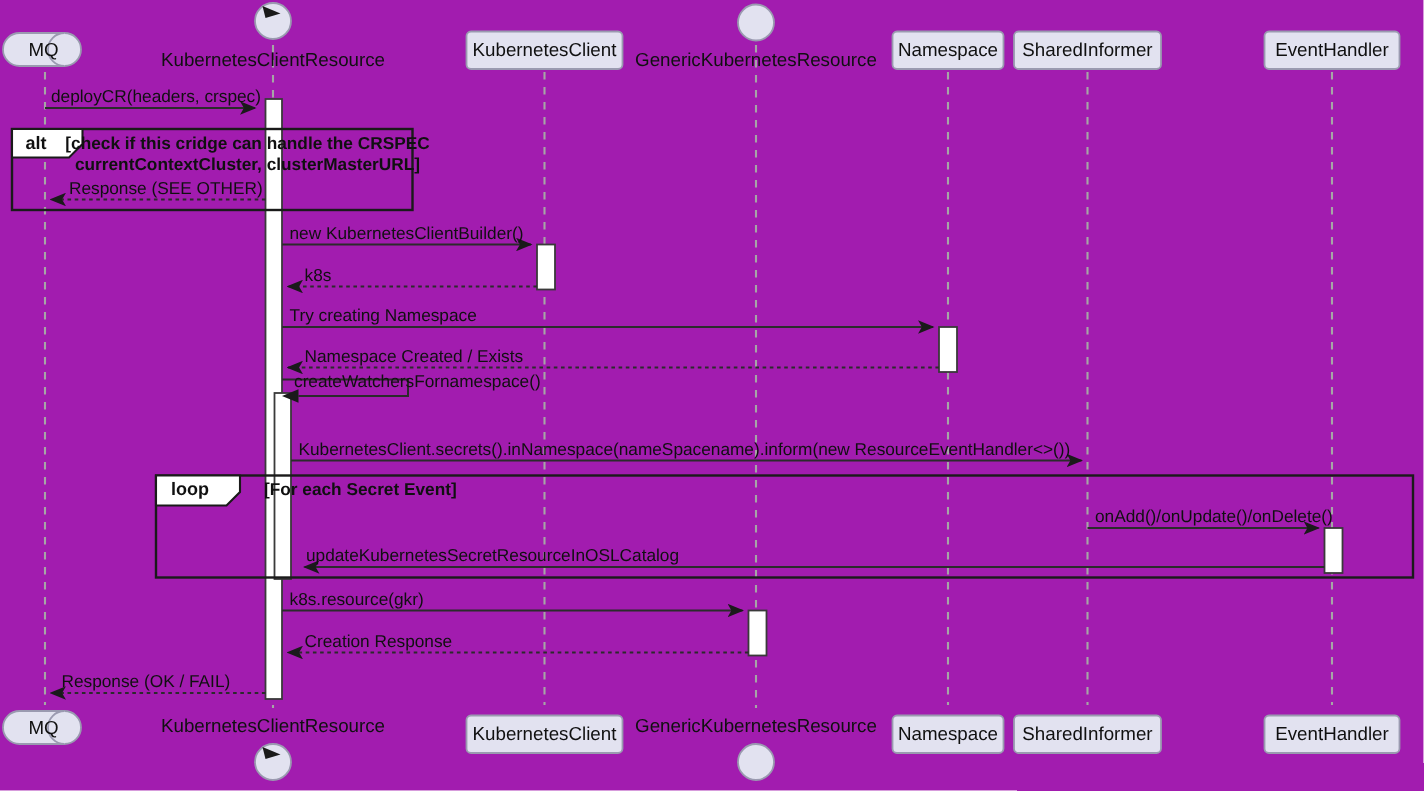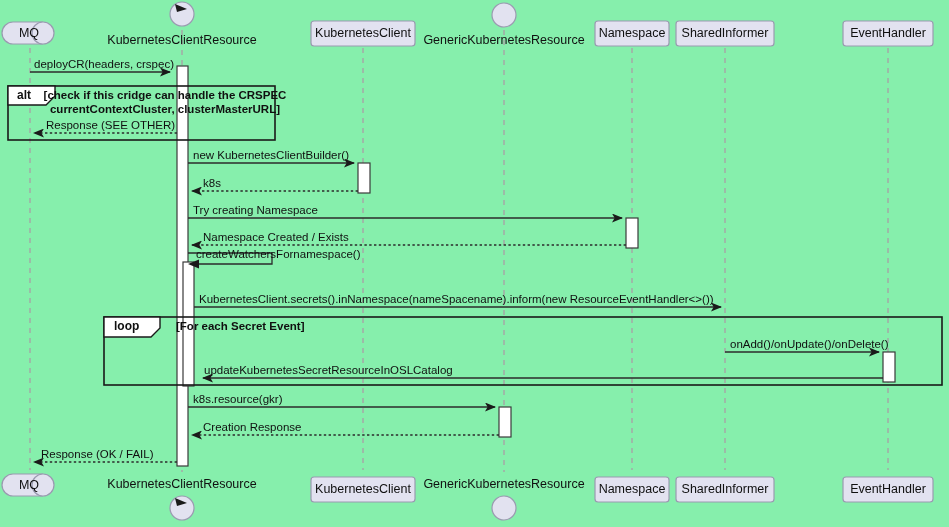--- a/index.html
+++ b/index.html
@@ -8,21 +8,21 @@
     background: #ffffff;
   }
   body {
     font-family: "Liberation Sans", sans-serif;
   }
   #diagram-root {
     position: relative;
     width: 949px;
     height: 527px;
     overflow: hidden;
-    background: #86efac;
+    background: #a21caf;
   }
   #seq-svg {
     position: absolute;
     left: 0;
     top: 0;
   }
   .lifeline-dash {
     stroke: #a6a6a6;
     stroke-width: 1.4;
     stroke-dasharray: 5 5;

